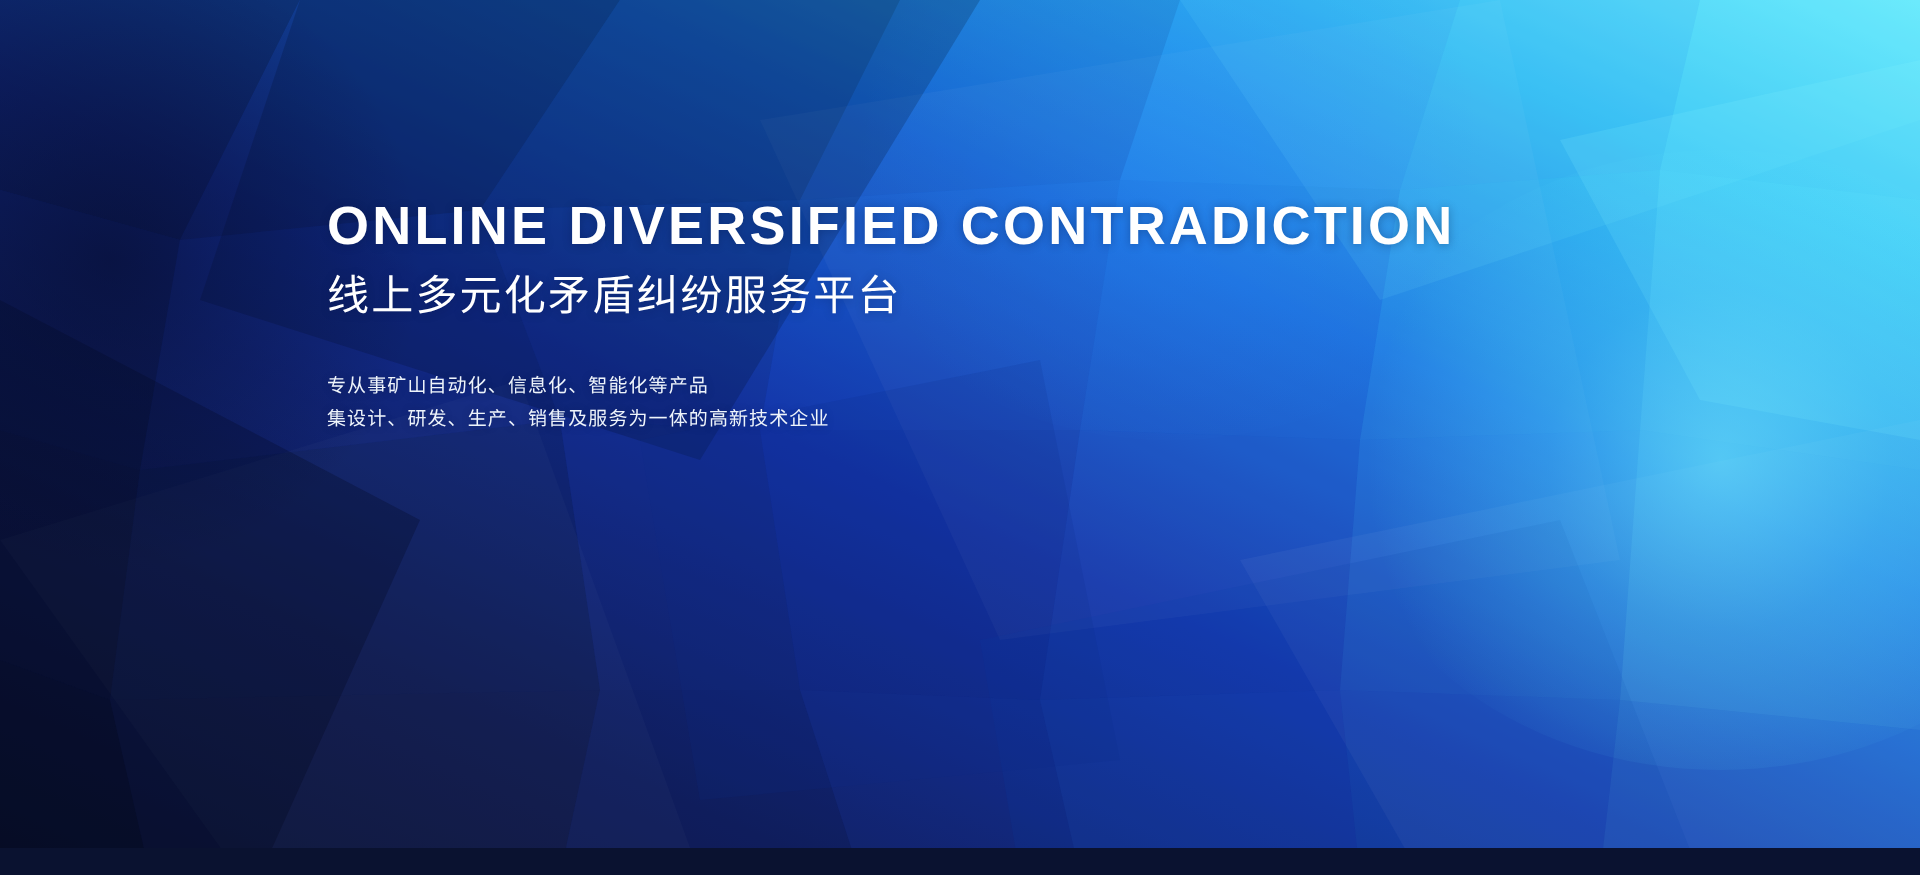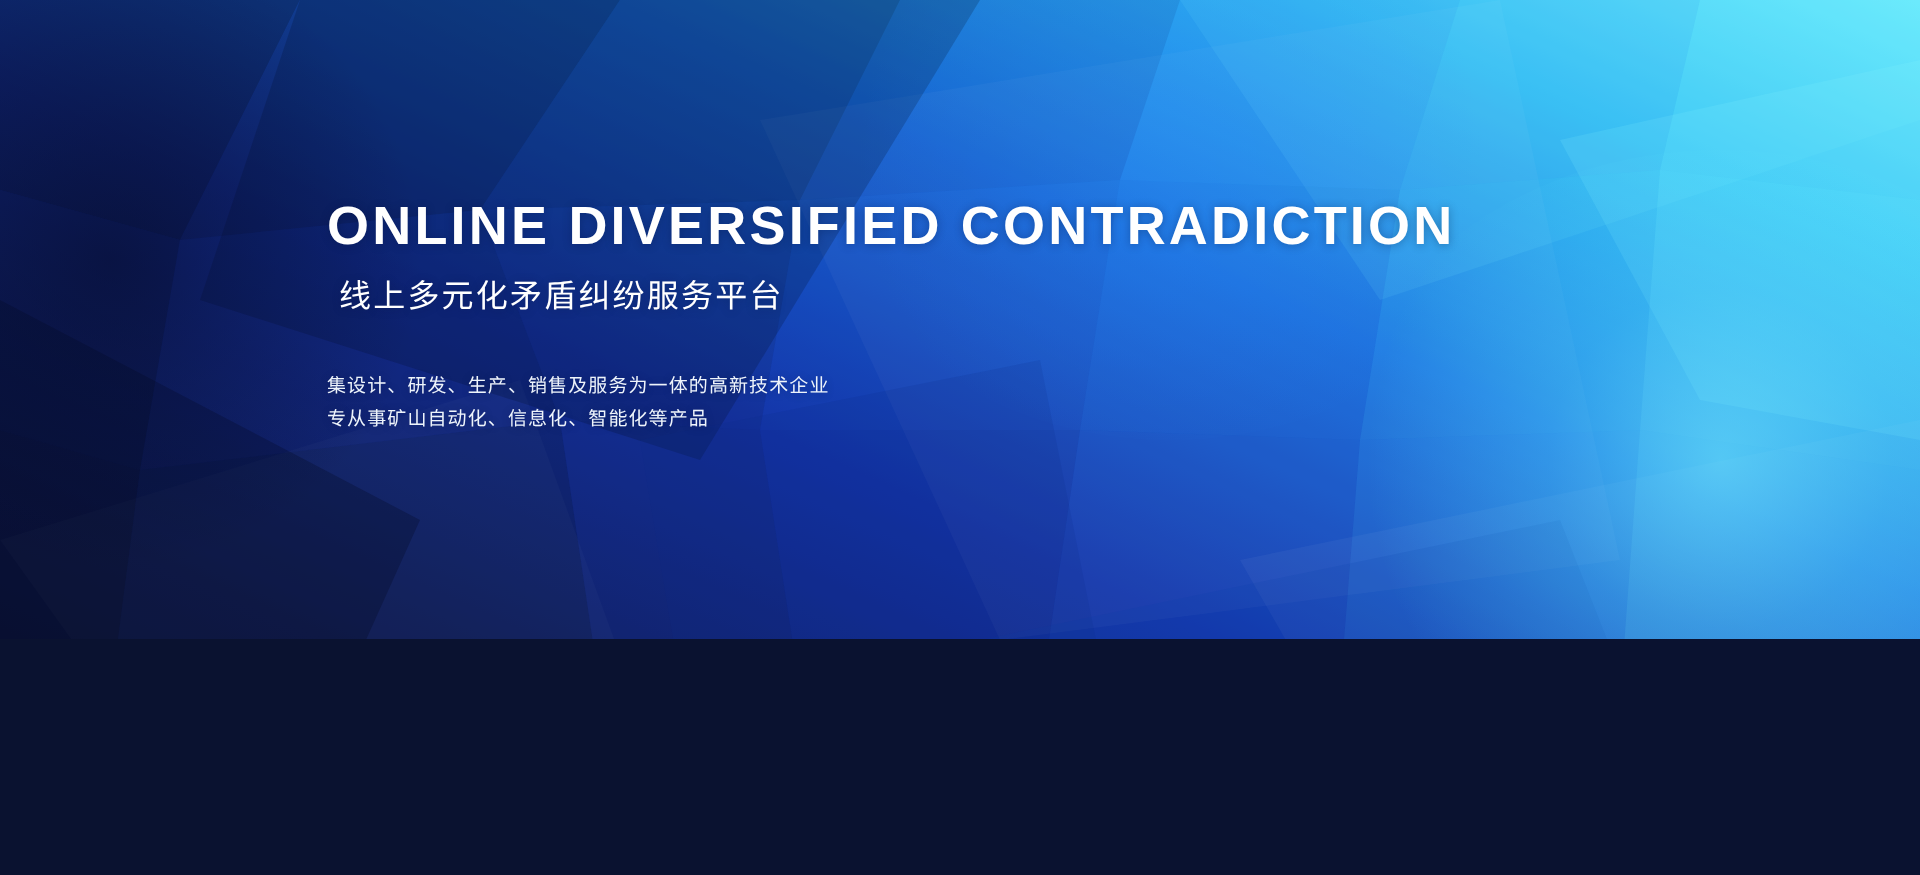--- a/index.html
+++ b/index.html
@@ -8,21 +8,21 @@
     padding: 0;
     background: #0a1230;
   }
   body {
     font-family: "Liberation Sans", "DejaVu Sans", sans-serif;
   }
 
   #banner {
     position: relative;
     width: 1920px;
-    height: 639px;
+    height: 848px;
     overflow: hidden;
     background: #4c1d95;
   }
 
   #poly-bg {
     position: absolute;
     inset: 0;
     width: 1920px;
     height: 875px;
     display: block;
@@ -72,23 +72,23 @@
     line-height: 58px;
     font-weight: 600;
     letter-spacing: 3.2px;
     text-transform: uppercase;
     white-space: nowrap;
     text-shadow: 0 1px 10px rgba(0, 20, 60, 0.32);
   }
   .headline .hl-line { display: block; }
 
   .subtitle {
-    margin: 18px 0 0 12px;
+    margin: 18px 0 0 0;
     color: #ffffff;
-    font-size: 32px;
+    font-size: 42px;
     line-height: 48px;
     font-weight: 400;
     letter-spacing: 2.2px;
     white-space: nowrap;
     text-shadow: 0 1px 10px rgba(0, 20, 60, 0.30);
   }
 
   .desc {
     margin: 49px 0 0 0;
     padding: 0;
@@ -174,18 +174,18 @@
 
   <div id="content">
 
     <h1 class="headline">
       <span class="hl-line">ONLINE DIVERSIFIED CONTRADICTION</span>
     </h1>
 
     <h2 class="subtitle">线上多元化矛盾纠纷服务平台</h2>
 
     <ul class="desc">
+      <li>专从事矿山自动化、信息化、智能化等产品</li>
       <li>集设计、研发、生产、销售及服务为一体的高新技术企业</li>
-      <li>专从事矿山自动化、信息化、智能化等产品</li>
     </ul>
 
   </div>
 </div>
 
 </body></html>

